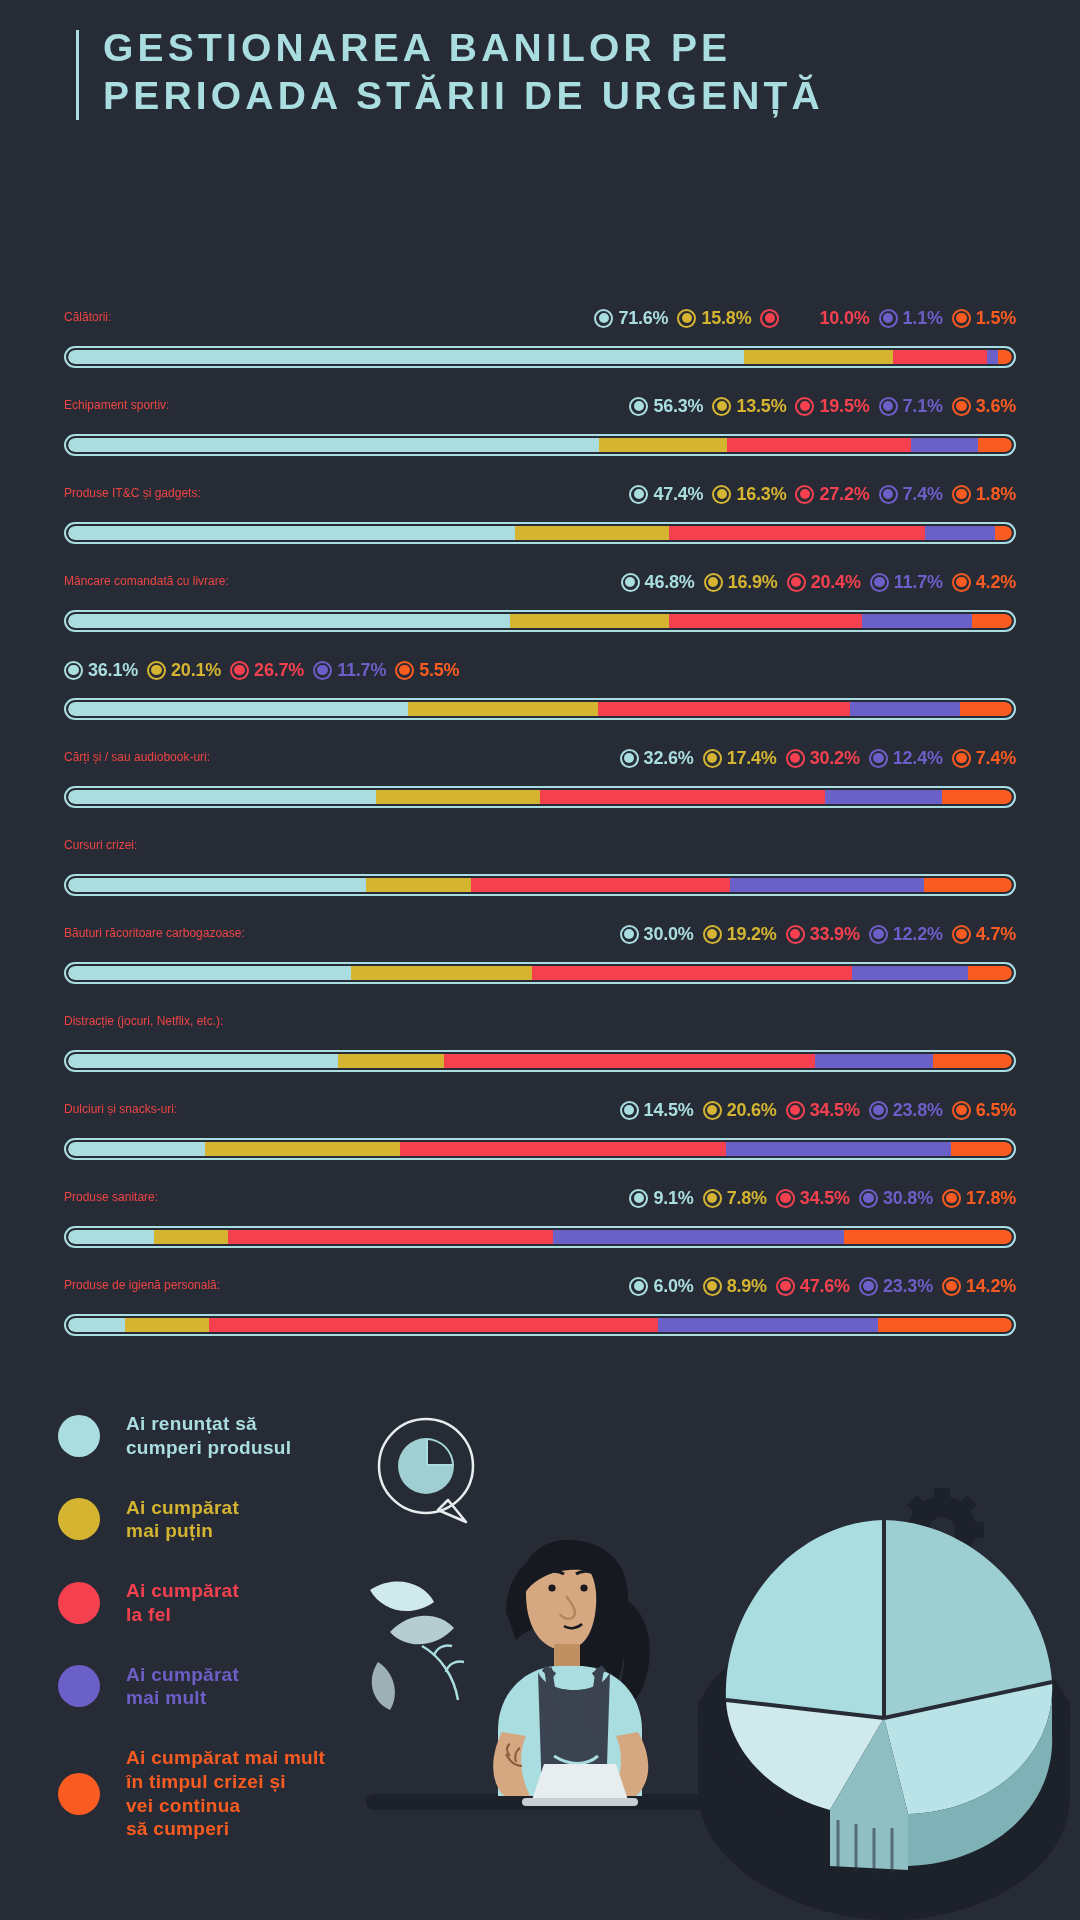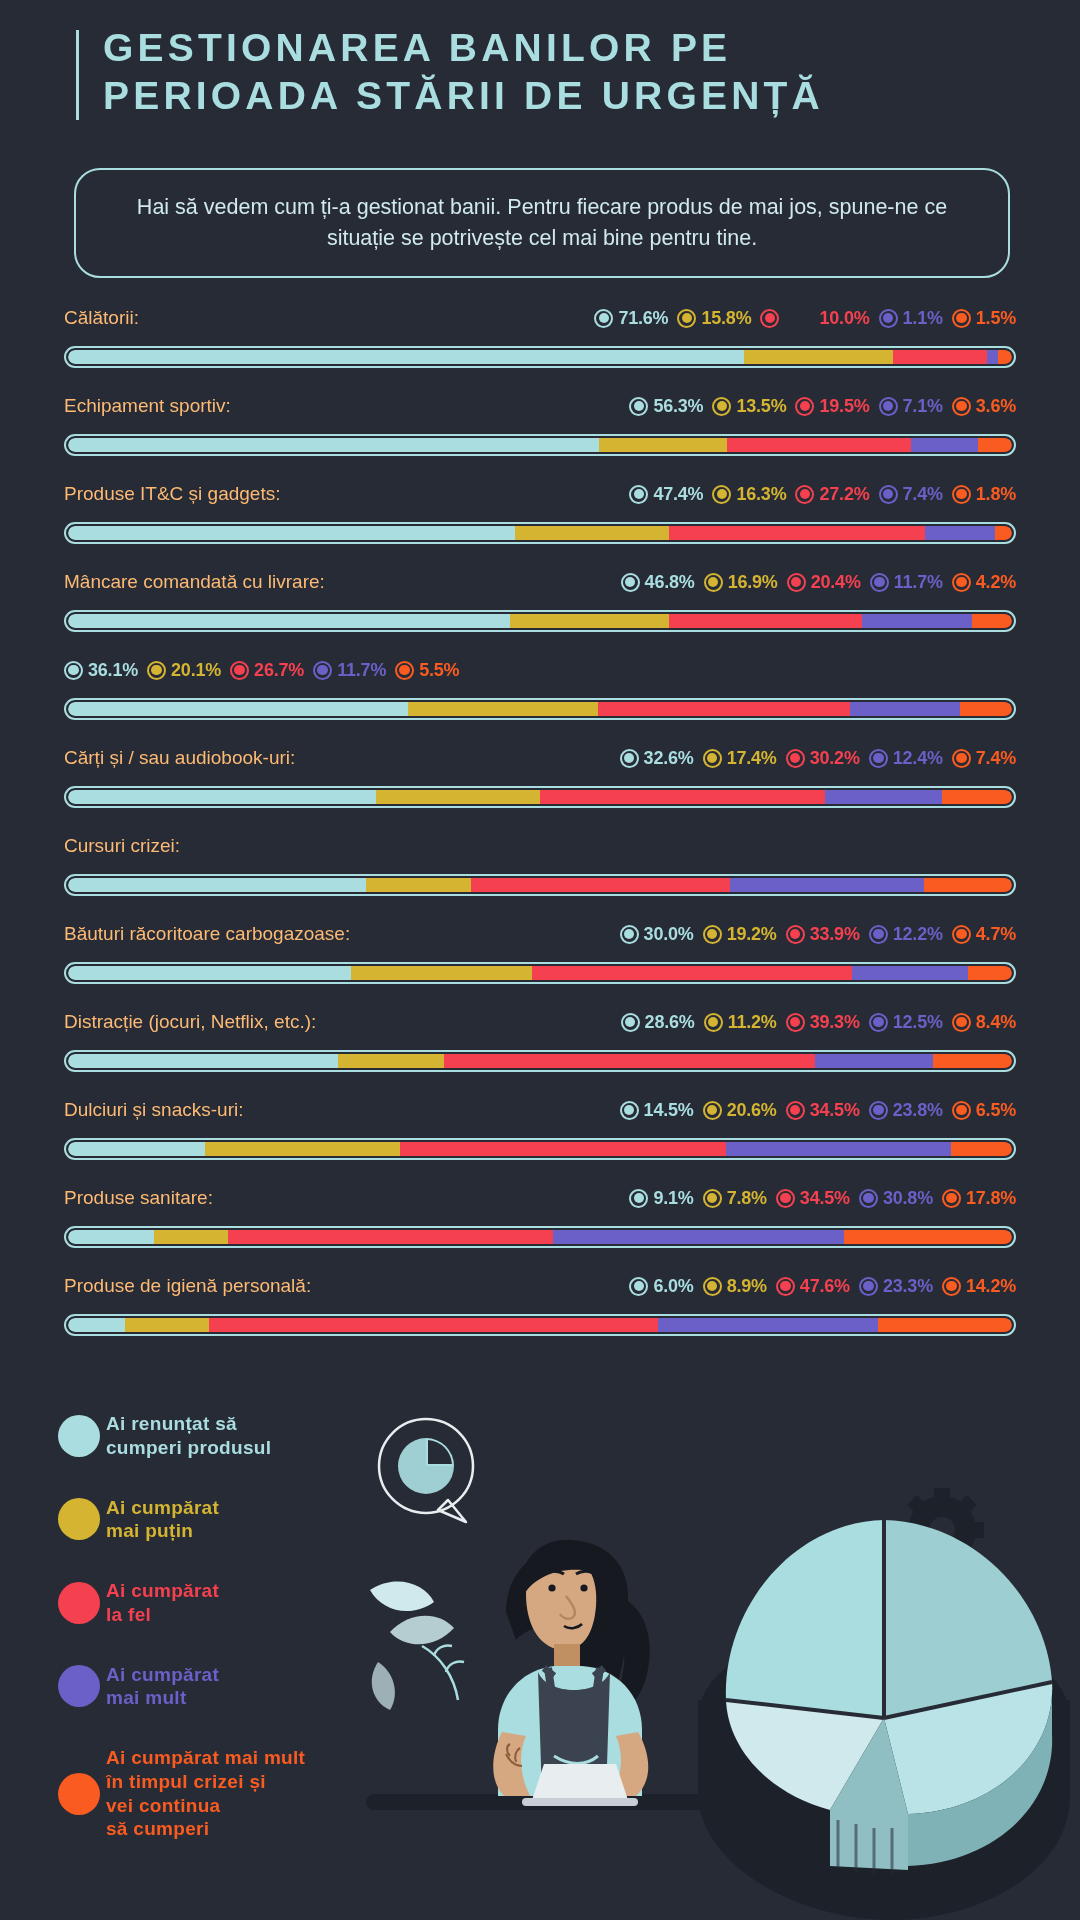--- a/index.html
+++ b/index.html
@@ -73,22 +73,22 @@
   }
   .row { position: relative; }
   .row-head {
     display: flex;
     align-items: center;
     justify-content: space-between;
     padding: 0 64px 0 64px;
     min-height: 44px;
   }
   .row-label {
-    color: #fdba74;
-    font-size: 19px;
+    color: #ef4444;
+    font-size: 12px;
     line-height: 1.26;
     white-space: pre-line;
     flex: none;
   }
   .row-stats {
     display: flex;
     align-items: center;
     gap: 9px;
     flex: none;
   }
@@ -139,21 +139,21 @@
   
   .legend {
     position: absolute;
     left: 58px;
     top: 1412px;
     width: 400px;
   }
   .legend-item {
     display: flex;
     align-items: center;
-    gap: 6px;
+    gap: 26px;
     margin-bottom: 36px;
   }
   .legend-dot {
     width: 42px;
     height: 42px;
     border-radius: 50%;
     flex: none;
   }
   .legend-label {
     font-size: 19px;
@@ -176,23 +176,20 @@
 <body>
 
 <div class="page">
 
   <div class="title-block">
     <div class="title-rule"></div>
     <div class="title-text">GESTIONAREA BANILOR PE
 PERIOADA STĂRII DE URGENȚĂ</div>
   </div>
 
-  <div class="intro-box">
-    <div class="intro-text">Hai să vedem cum ți-a gestionat banii. Pentru fiecare produs de mai jos, spune-ne ce situație se potrivește cel mai bine pentru tine.</div>
-  </div>
 
   <div class="rows" id="rows-container">
       <div class="row" style="margin-bottom: 16px;">
         <div class="row-head">
           <div class="row-label">Călătorii:</div>
           <div class="row-stats">
             <div class="stat" style="color: rgb(169, 221, 224);">
               <span class="stat-dot"></span>
               <span class="stat-val">71.6%</span>
             </div>
@@ -449,42 +446,20 @@
             <div class="seg" style="width: 19.2%; background: rgb(212, 180, 49);"></div>
             <div class="seg" style="width: 33.9%; background: rgb(245, 65, 79);"></div>
             <div class="seg" style="width: 12.2%; background: rgb(107, 95, 200);"></div>
             <div class="seg" style="width: 4.7%; background: rgb(249, 91, 32);"></div>
           </div>
         </div>
       </div>
       <div class="row" style="margin-bottom: 16px;">
         <div class="row-head">
           <div class="row-label">Distracție (jocuri, Netflix, etc.):</div>
-          <div class="row-stats">
-            <div class="stat" style="color: rgb(169, 221, 224);">
-              <span class="stat-dot"></span>
-              <span class="stat-val">28.6%</span>
-            </div>
-            <div class="stat" style="color: rgb(212, 180, 49);">
-              <span class="stat-dot"></span>
-              <span class="stat-val">11.2%</span>
-            </div>
-            <div class="stat" style="color: rgb(245, 65, 79);">
-              <span class="stat-dot"></span>
-              <span class="stat-val">39.3%</span>
-            </div>
-            <div class="stat" style="color: rgb(107, 95, 200);">
-              <span class="stat-dot"></span>
-              <span class="stat-val">12.5%</span>
-            </div>
-            <div class="stat" style="color: rgb(249, 91, 32);">
-              <span class="stat-dot"></span>
-              <span class="stat-val">8.4%</span>
-            </div>
-          </div>
         </div>
         <div class="bar-outer">
           <div class="bar-inner">
             <div class="seg" style="width: 28.6%; background: rgb(169, 221, 224);"></div>
             <div class="seg" style="width: 11.2%; background: rgb(212, 180, 49);"></div>
             <div class="seg" style="width: 39.3%; background: rgb(245, 65, 79);"></div>
             <div class="seg" style="width: 12.5%; background: rgb(107, 95, 200);"></div>
             <div class="seg" style="width: 8.4%; background: rgb(249, 91, 32);"></div>
           </div>
         </div>

